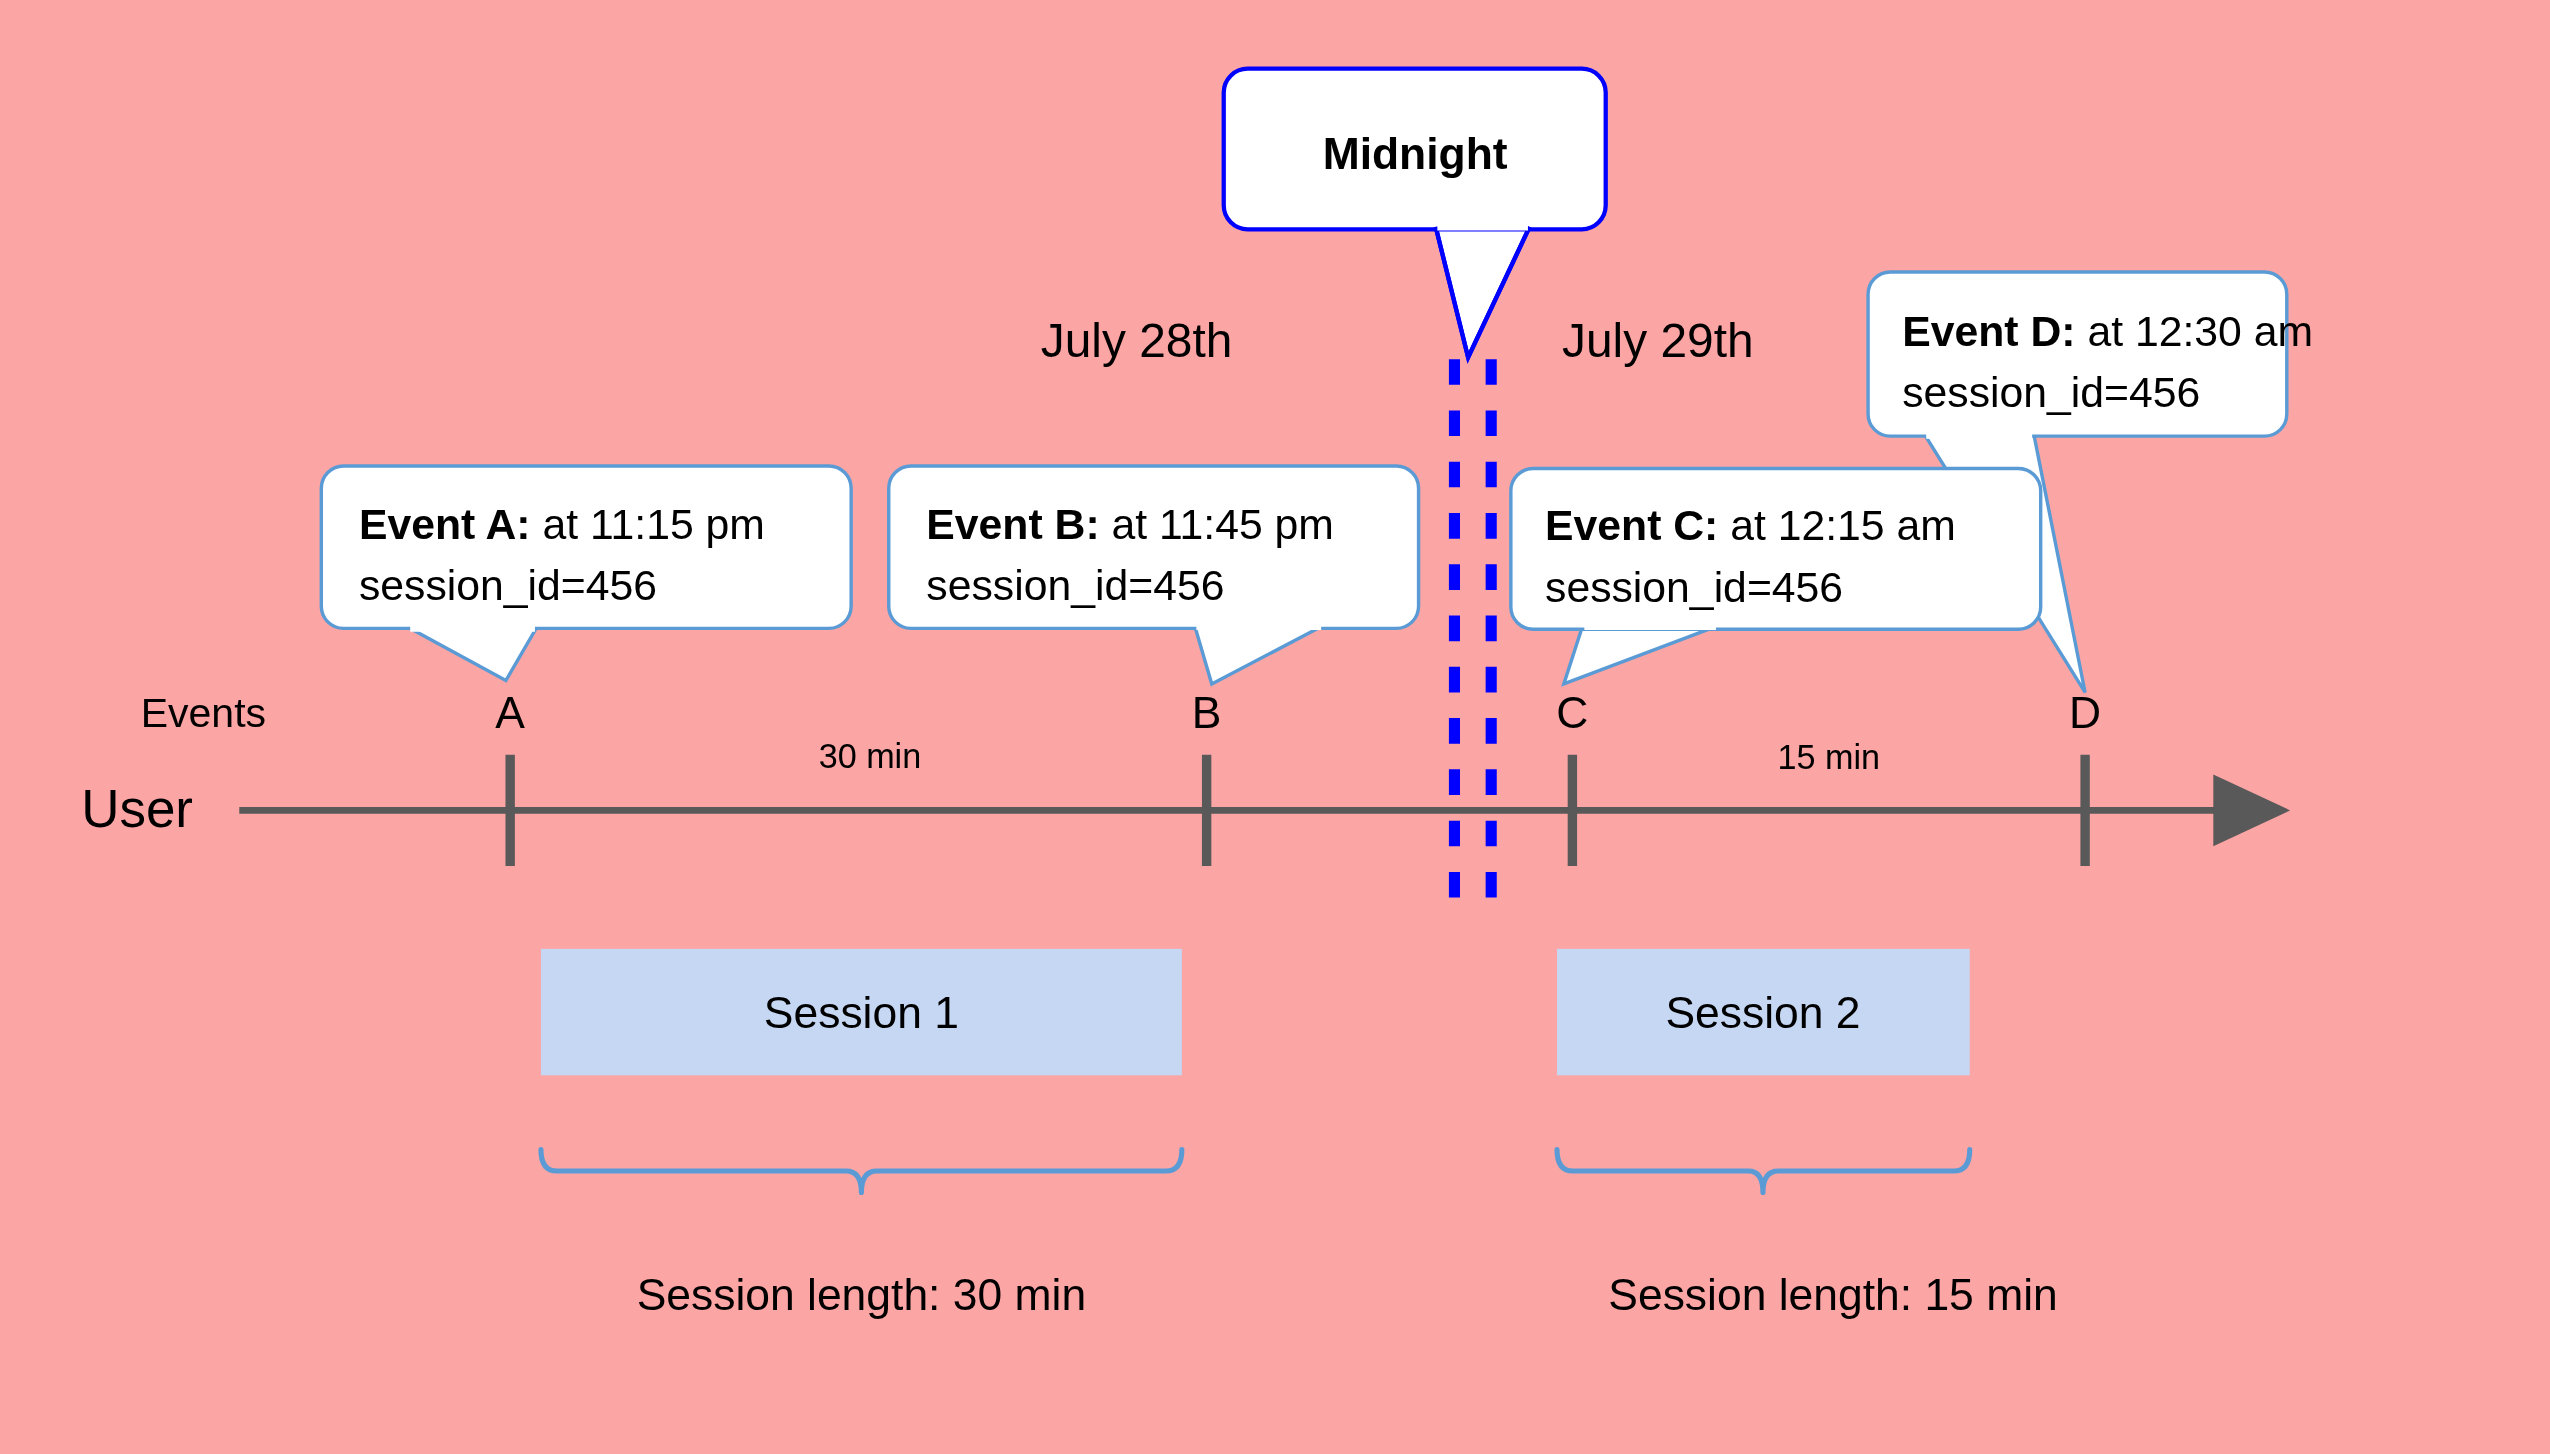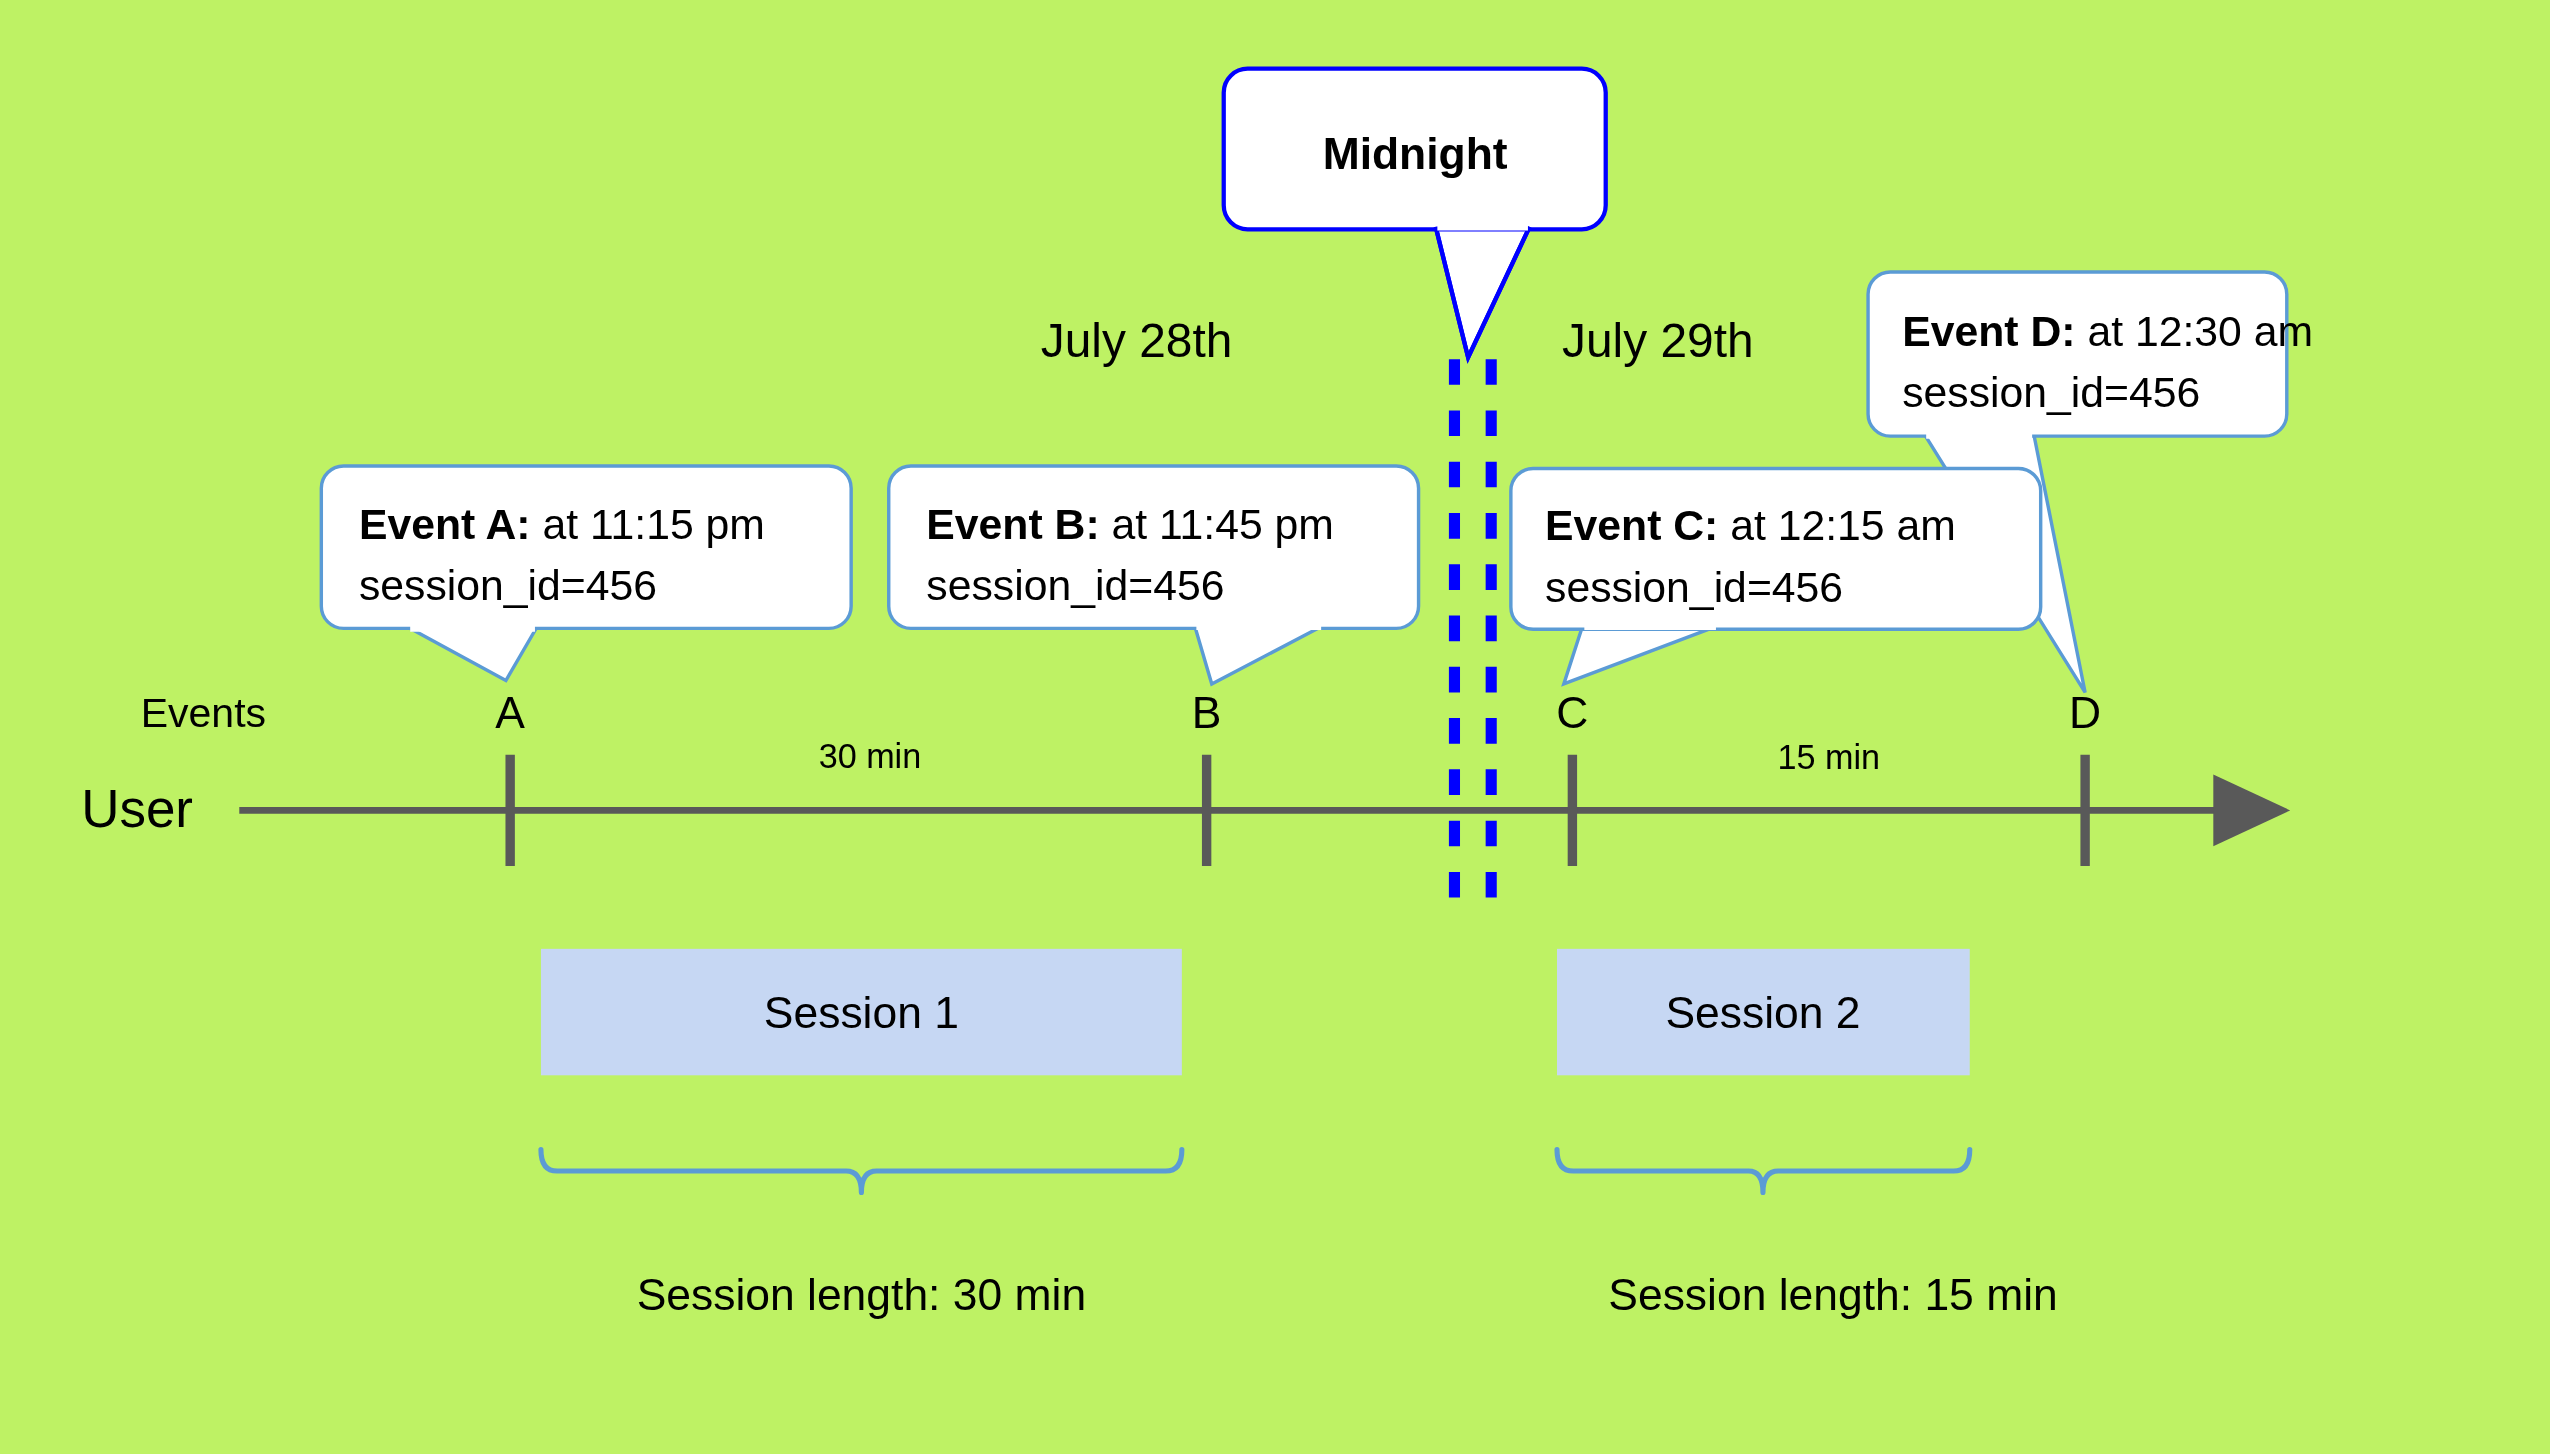--- a/index.html
+++ b/index.html
@@ -10,21 +10,21 @@
   body {
     width: 2550px;
     height: 1455px;
     font-family: "Liberation Sans", sans-serif;
     overflow: hidden;
   }
   #diagram-root {
     position: relative;
     width: 2550px;
     height: 1455px;
-    background: #bef264;
+    background: #fca5a5;
     text-decoration: underline;
   }
   svg.diagram {
     display: block;
     width: 2550px;
     height: 1455px;
   }
   text {
     font-family: "Liberation Sans", sans-serif;
     fill: #000000;

